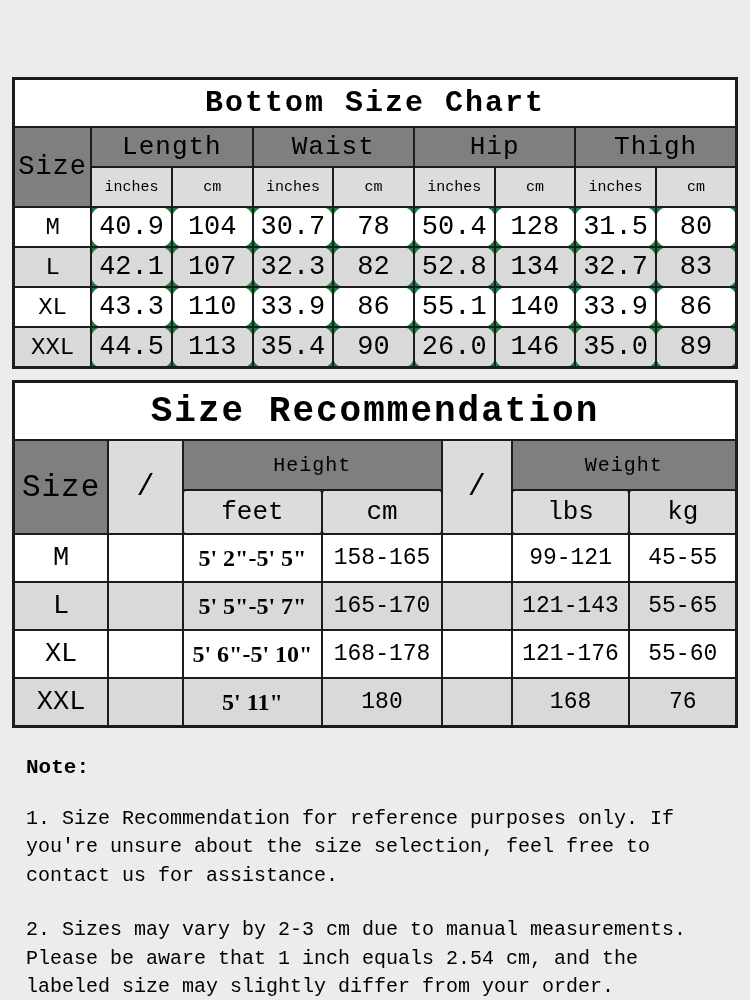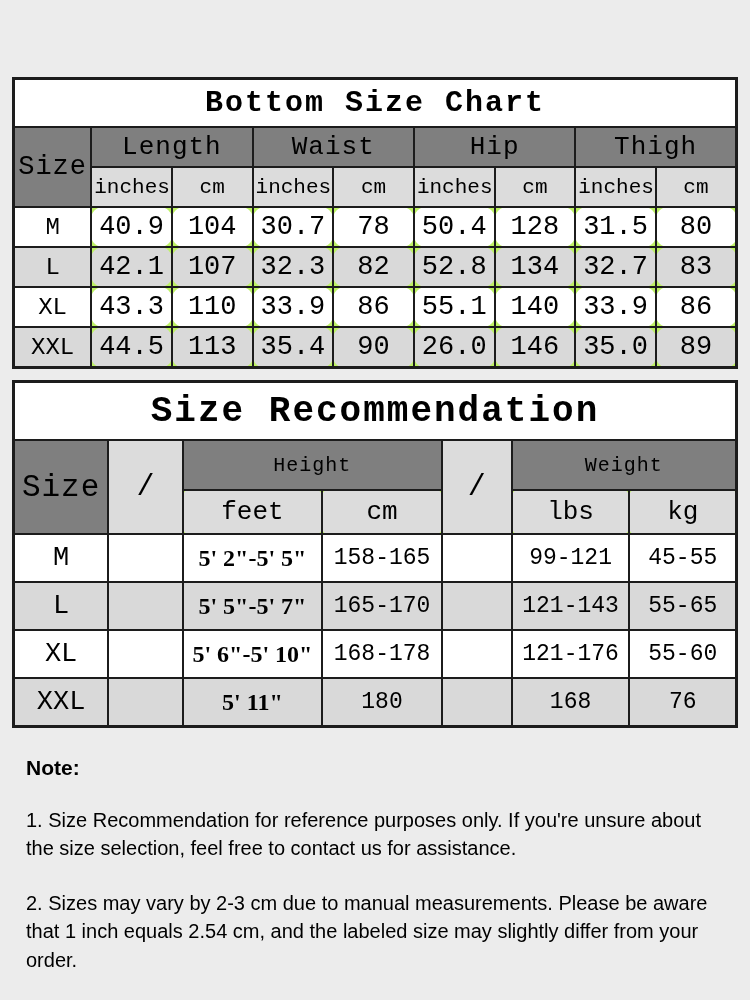--- a/index.html
+++ b/index.html
@@ -10,58 +10,58 @@
     font-family: "Liberation Mono", "DejaVu Sans Mono", monospace;
     color: #000;
     -webkit-font-smoothing: antialiased;
   }
   .page { padding: 77px 12px 0 12px; box-sizing: border-box; }
 
   table {
     border-collapse: collapse;
     width: 726px;
     table-layout: fixed;
-    background: #bef264;
+    background: #15803d;
     border: 3px solid #1c1c1c;
   }
   td {
     border: 2px solid #1c1c1c;
     text-align: center;
     vertical-align: middle;
     padding: 0 2px;
     overflow: hidden;
     white-space: nowrap;
   }
   .dark  { background: #7f7f7f; }
   .light { background: #dcdcdc; }
   .row-even td { background: #ffffff; }
   .row-odd  td { background: #d9d9d9; }
 
   
   .t1 .title-cell { height: 46px; font-size: 30px; font-weight: bold; letter-spacing: 2px; background: #ffffff; }
   .t1 .size-head  { font-size: 27px; letter-spacing: 1px; }
   .t1 .group-head { height: 38px; font-size: 26px; letter-spacing: 1px; }
-  .t1 .unit-head  { height: 38px; font-size: 21px; }
+  .t1 .unit-head  { height: 38px; font-size: 15px; }
   .t1 .size-cell  { height: 38px; font-size: 24px; }
   .t1 .data-cell  { height: 38px; font-size: 27px; border-radius: 12px; }
 
   
   .t2 { margin-top: 11px; padding-left: 36px; }
   .t2 .title-cell { height: 56px; font-size: 36px; font-weight: bold; letter-spacing: 2px; background: #ffffff; }
   .t2 .size-head  { font-size: 31px; letter-spacing: 1px; }
   .t2 .slash-head { font-size: 30px; font-weight: normal; }
   .t2 .group-head { height: 48px; font-size: 20px; letter-spacing: 1px; }
   .t2 .unit-head  { height: 42px; font-size: 26px; border-radius: 6px; }
   .t2 .size-cell  { height: 46px; font-size: 27px; }
   .t2 .data-cell  { height: 46px; font-size: 23px; }
   .t2 .feet-cell  { font-weight: bold; font-family: "Liberation Serif", "DejaVu Serif", serif; font-size: 24px; }
 
   
   .note {
-    font-family: Liberation Sans, sans-serif;
+    font-family: Liberation Mono, monospace;
     padding: 0 14px;
     margin-top: 28px;
   }
   .note-label { font-size: 21px; font-weight: bold; margin: 0 0 0 0; }
   .note-item  { font-size: 20px; line-height: 1.42; margin: 26px 0 0 0; white-space: normal; }
 </style>
 </head>
 <body>
 
 <div class="page">

